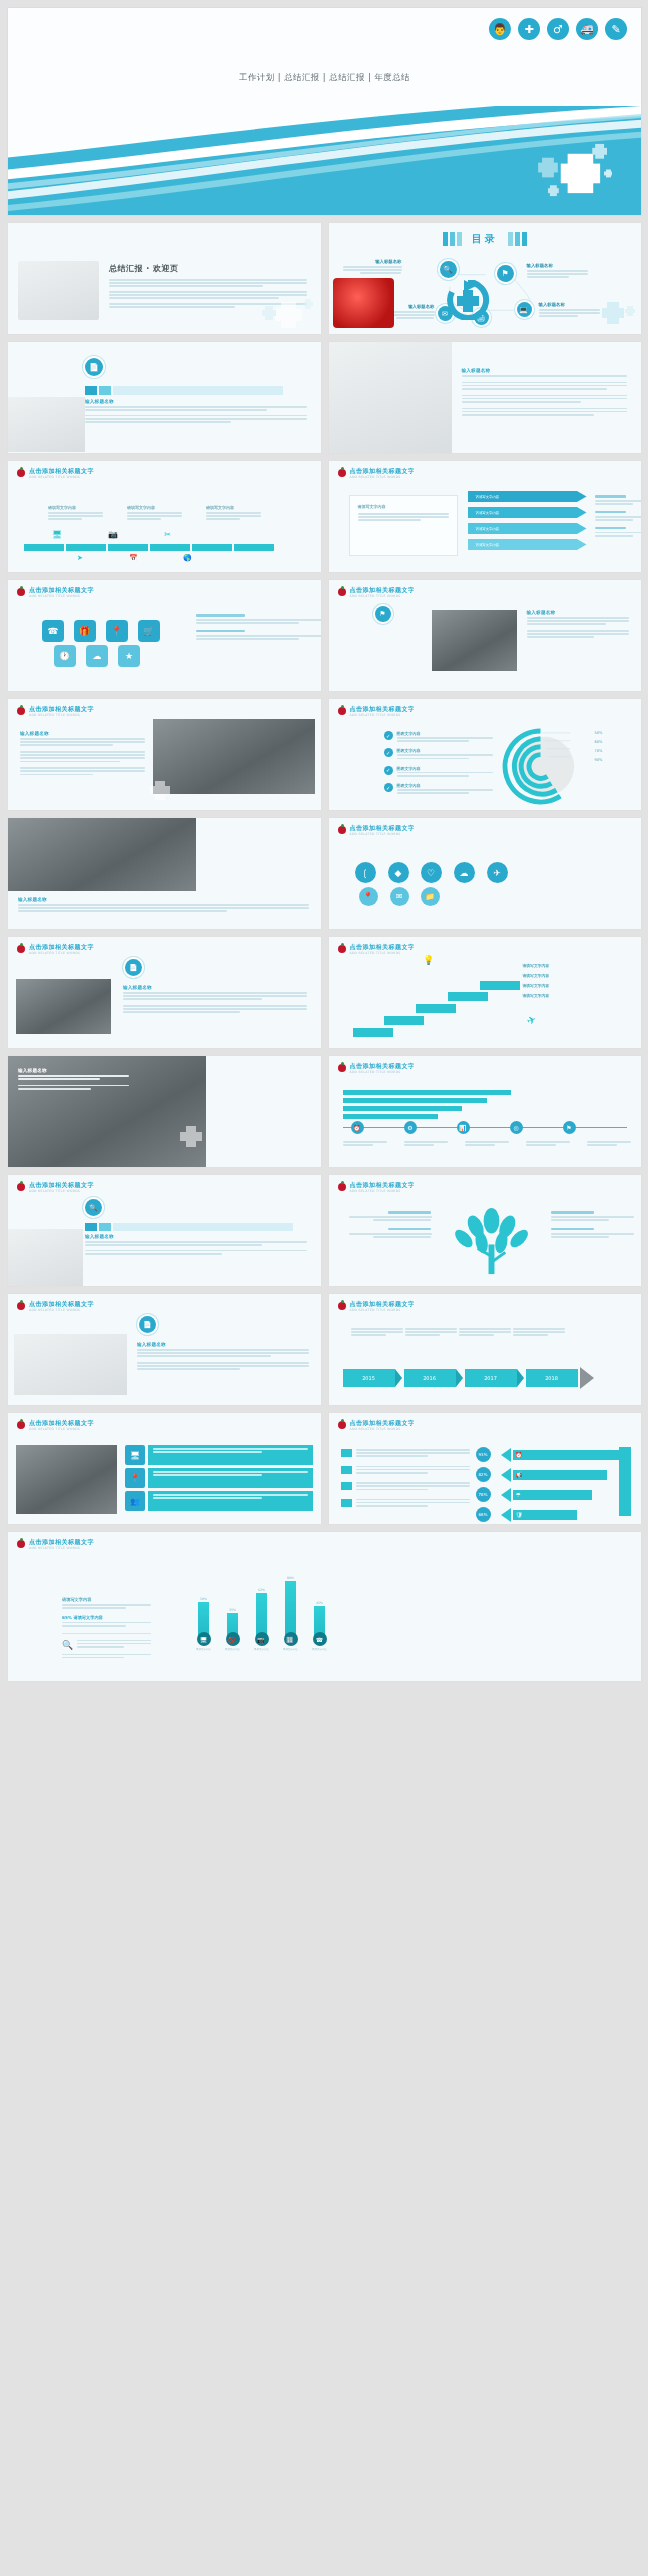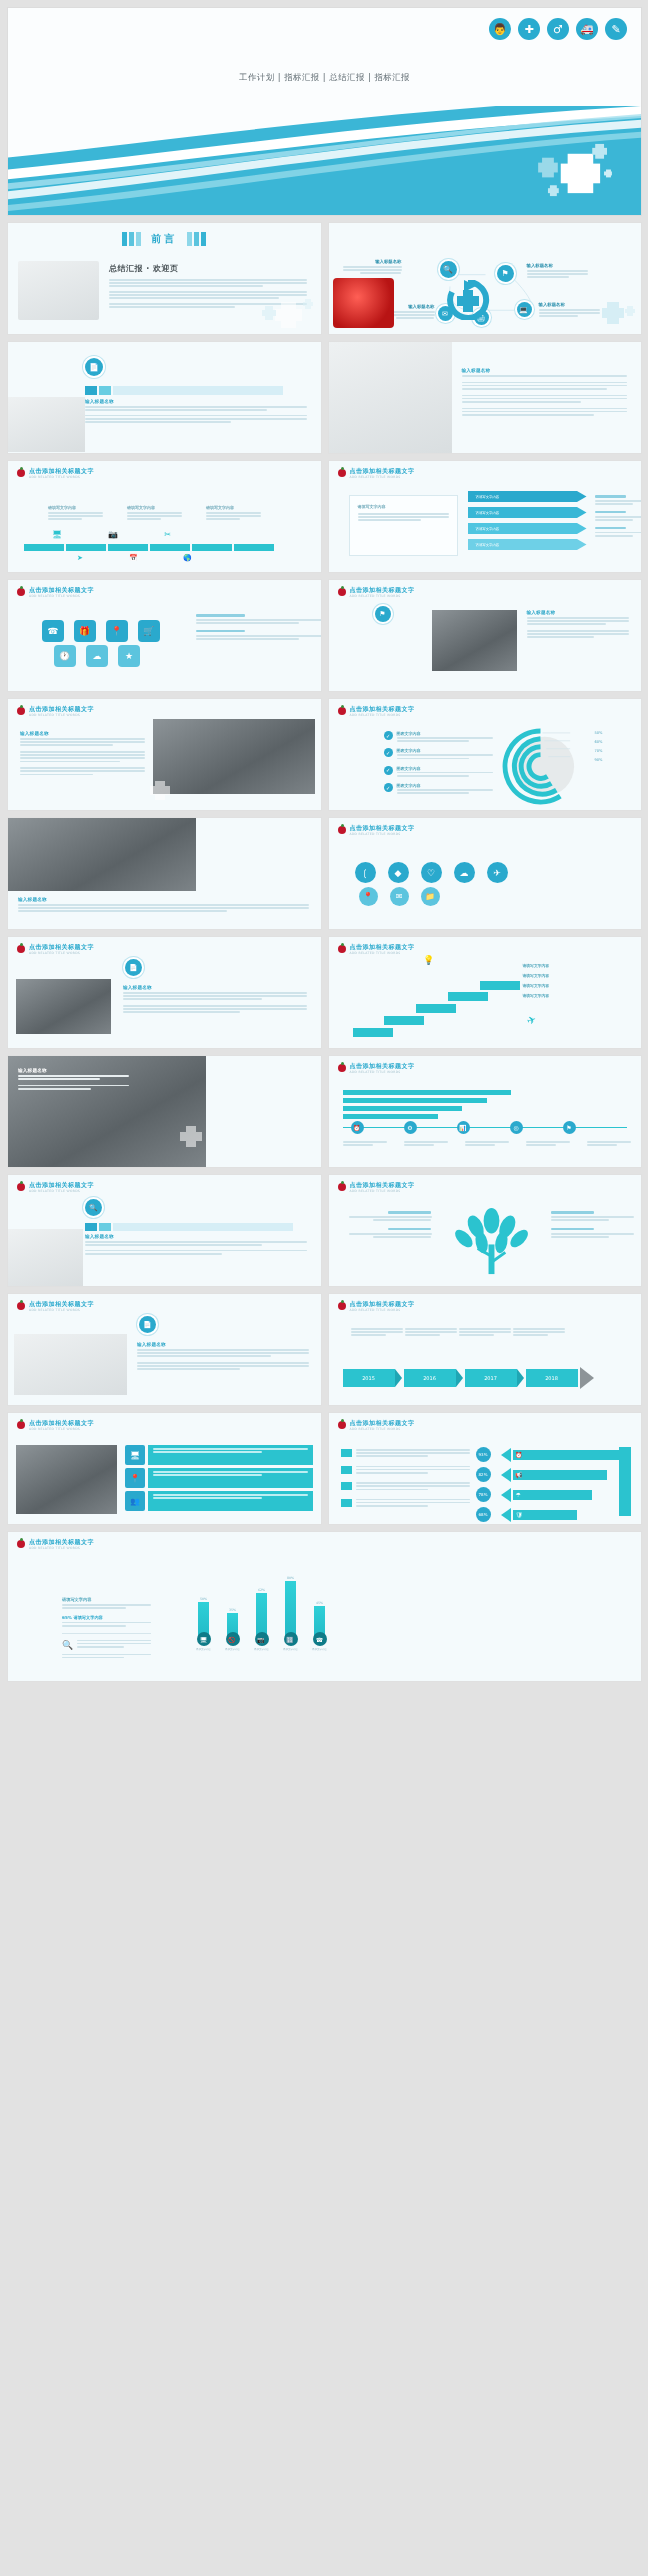--- a/index.html
+++ b/index.html
@@ -91,21 +91,21 @@
   <div class="cover">
     <div class="cover-icons">
       <span class="cicon">👨</span>
       <span class="cicon">✚</span>
       <span class="cicon">♂</span>
       <span class="cicon">🚑</span>
       <span class="cicon">✎</span>
     </div>
 
     <div class="cover-text">
-      <div class="cover-tags">工作计划 | 指标汇报 | 总结汇报 | 指标汇报</div>
+      <div class="cover-tags">工作计划 | 总结汇报 | 总结汇报 | 年度总结</div>
     </div>
 
     <svg class="wave" viewBox="0 0 639 110" preserveAspectRatio="none">
       <path d="M0,52 C170,34 360,6 639,-10 L639,110 L0,110 Z" fill="#3bb6d6"></path>
       <path d="M0,64 C180,46 380,16 639,0 L639,10 C380,26 180,56 0,74 Z" fill="#ffffff"></path>
       <path d="M0,86 C190,66 400,30 639,14 L639,22 C400,38 190,74 0,94 Z" fill="#ffffff" opacity=".85"></path>
       <path d="M0,100 C200,80 420,42 639,26 L639,32 C420,48 200,88 0,106 Z" fill="#8ad6e8" opacity=".9"></path>
       <path d="M0,78 C190,60 400,26 639,8 L639,12 C400,30 190,66 0,84 Z" fill="#a8e1ef" opacity=".8"></path>
     </svg>
 
@@ -119,33 +119,20 @@
       <rect x="12" y="46" width="7" height="11" fill="#bde7f2"></rect>
       <rect x="10" y="49" width="11" height="5" fill="#bde7f2"></rect>
       <rect x="69" y="30" width="5" height="8" fill="#cfeef6"></rect>
       <rect x="67" y="32" width="8" height="4" fill="#cfeef6"></rect>
     </svg>
   </div>
 
   <div class="grid">
 
     <div class="slide">
-      <div class="sec-head">
-        <span class="barset">
-            <i></i>
-            <i></i>
-            <i></i>
-          </span>
-        <span class="sec-title">前言</span>
-        <span class="barset alt">
-            <i></i>
-            <i></i>
-            <i></i>
-          </span>
-      </div>
       <div style="position:absolute;left:10px;top:38px;width:81px;height:59px;border-radius:2px;" class="photo light"></div>
       <div style="position:absolute;left:101px;top:40px;right:14px;">
         <div style="font-size:8px;font-weight:bold;color:#4a5357;letter-spacing:0.5px;">总结汇报 · 欢迎页</div>
         <div class="lines" style="margin-top:5px;">
           <div class="ln"></div>
             <div class="ln"></div>
             <div class="ln" style="width:78%"></div>
           <div class="ln" style="margin-top:4px"></div>
             <div class="ln"></div>
             <div class="ln" style="width:86%"></div>
@@ -157,20 +144,33 @@
         <rect x="20" y="6" width="15" height="26" fill="#fff"></rect>
           <rect x="14" y="13" width="27" height="12" fill="#fff"></rect>
         <rect x="4" y="10" width="8" height="14" fill="#d6eef6"></rect>
           <rect x="1" y="14" width="14" height="6" fill="#d6eef6"></rect>
         <rect x="44" y="3" width="6" height="10" fill="#ddf2f8"></rect>
           <rect x="42" y="6" width="10" height="4" fill="#ddf2f8"></rect>
       </svg>
     </div>
 
     <div class="slide">
+      <div class="sec-head">
+        <span class="barset">
+            <i></i>
+            <i></i>
+            <i></i>
+          </span>
+        <span class="sec-title">目录</span>
+        <span class="barset alt">
+            <i></i>
+            <i></i>
+            <i></i>
+          </span>
+      </div>
       <svg style="position:absolute;left:0;top:22px" width="324" height="89" viewBox="0 0 327 90">
         <path d="M128,30 L158,30" stroke="#cfe6ee" fill="none" stroke-width=".8"></path>
         <path d="M186,34 C200,48 205,58 206,64" stroke="#cfe6ee" fill="none" stroke-width=".8"></path>
         <path d="M122,42 C120,56 128,64 140,66" stroke="#cfe6ee" fill="none" stroke-width=".8"></path>
         <path d="M160,66 L190,66" stroke="#cfe6ee" fill="none" stroke-width=".8"></path>
       </svg>
       <div class="ringc" style="position:absolute;left:111px;top:38px;width:17px;height:17px;font-size:8px">🔍</div>
       <div class="ringc" style="position:absolute;left:168px;top:42px;width:17px;height:17px;font-size:8px">⚑</div>
       <div class="ringc" style="position:absolute;left:188px;top:79px;width:15px;height:15px;font-size:7px">💻</div>
       <div class="ringc" style="position:absolute;left:109px;top:83px;width:15px;height:15px;font-size:7px">✉</div>

